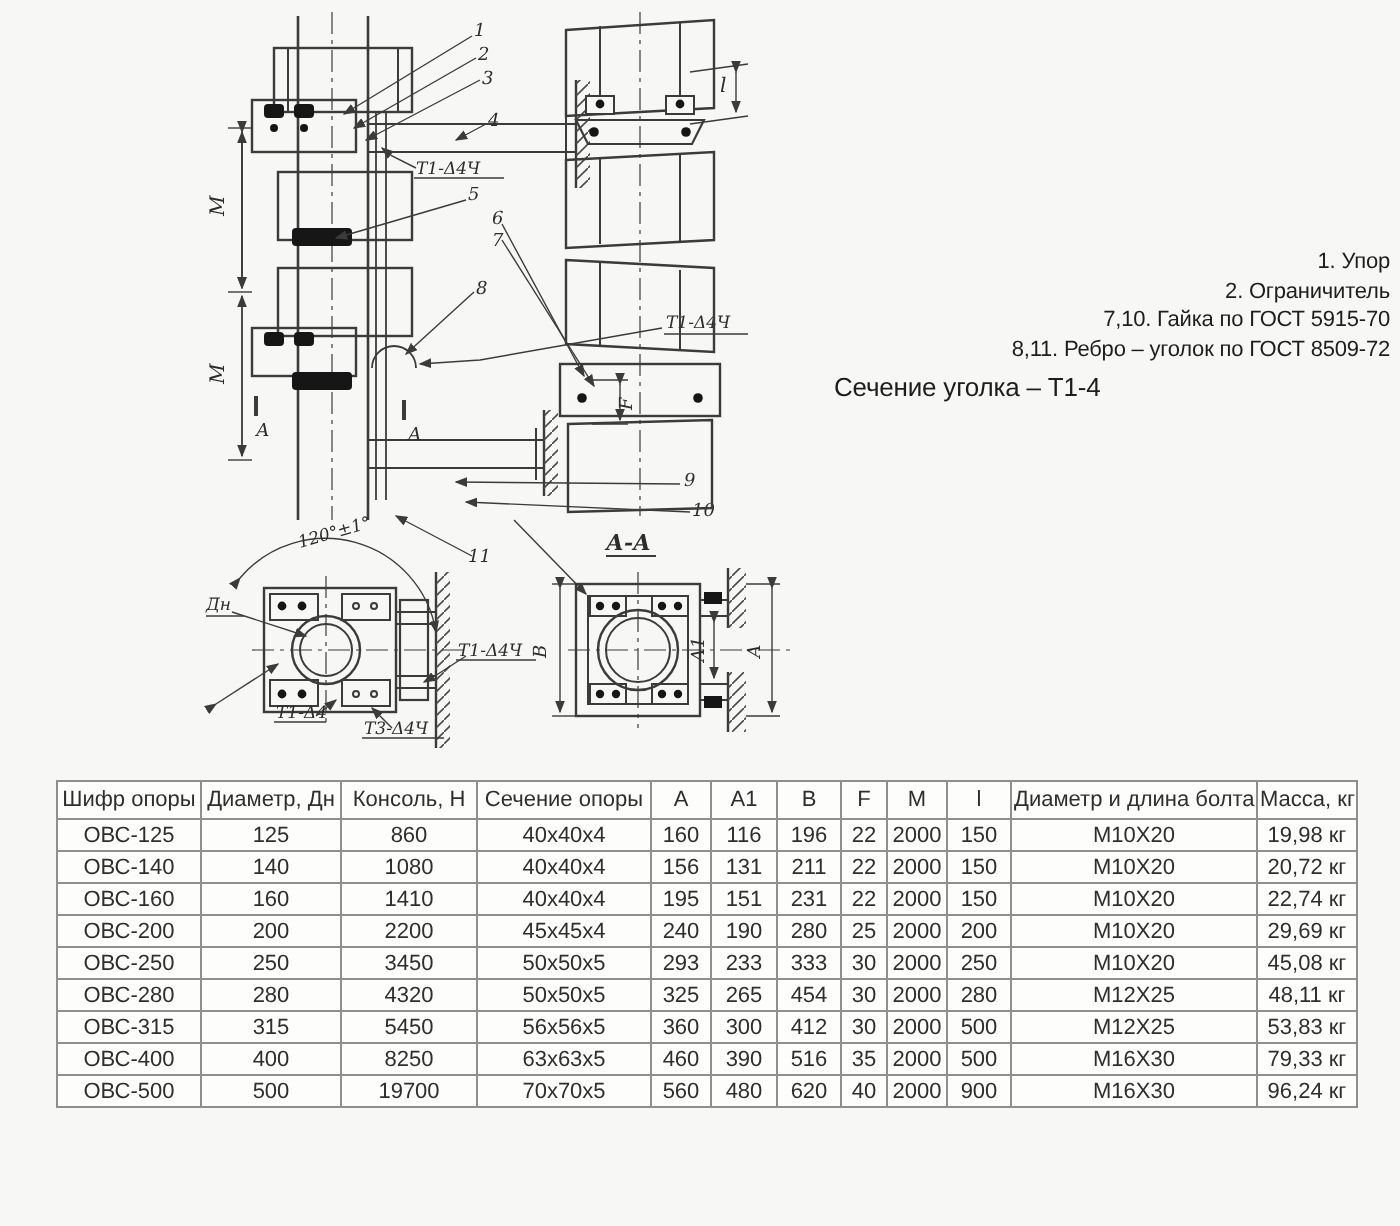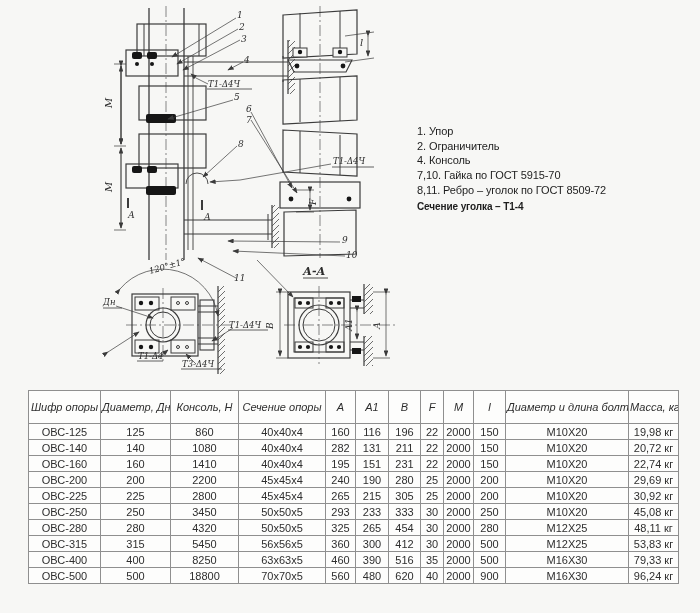--- a/index.html
+++ b/index.html
@@ -10,29 +10,29 @@
   
   .drawing { position:absolute; left:0; top:0; width:700px; height:388px; }
   svg text { fill:#2c2c2c; }
   .lab  { font-family:"DejaVu Serif", serif; font-style:italic; font-size:10px; }
   .lab9 { font-family:"DejaVu Serif", serif; font-style:italic; font-size:9px; }
   .weld { font-family:"DejaVu Serif", serif; font-style:italic; font-size:8.5px; }
   .sect { font-family:"DejaVu Serif", serif; font-style:italic; font-size:11px; font-weight:bold; }
 
   
   .legend { position:absolute; left:417px; top:124px; width:278px; color:#1d1d1d; }
-  .legend ul { list-style:none; }
+  .legend ul { list-style:none;text-align:right; }
   .legend li { font-size:11px; line-height:14.7px; white-space:nowrap; letter-spacing:-0.1px; }
-  .legend-footer { font-size:10px; font-weight:bold; margin-top:3px; white-space:nowrap; letter-spacing:-0.1px; }
+  .legend-footer { font-size:13px; font-weight:normal; margin-top:3px; white-space:nowrap; letter-spacing:-0.1px; }
 
   
   .spec-wrap { position:absolute; left:28px; top:390px; }
   table { border-collapse:collapse; table-layout:fixed; width:650px; font-size:11px; color:#2e2e2e; background:#fdfdfc; }
   th, td { border:1px solid #8f8f8f; text-align:center; padding:0 1px; white-space:nowrap; overflow:hidden; font-weight:normal; }
-  th { height:33px;font-style:italic; }
+  th { height:19px; }
   td { height:16px; }
 </style>
 </head>
 <body>
 
 <div class="page">
 
   <div class="drawing">
     <svg width="700" height="388" viewBox="0 0 700 388">
       <defs>
@@ -263,21 +263,20 @@
       <text class="lab9" x="273" y="329" transform="rotate(-90 273 329)">В</text>
       <text class="lab9" x="352" y="331" transform="rotate(-90 352 331)">А1</text>
       <text class="lab9" x="380" y="329" transform="rotate(-90 380 329)">А</text>
     </svg>
   </div>
 
   <div class="legend">
     <ul>
         <li>1. Упор</li>
         <li>2. Ограничитель</li>
-        <li>4. Консоль</li>
         <li>7,10. Гайка по ГОСТ 5915-70</li>
         <li>8,11. Ребро – уголок по ГОСТ 8509-72</li>
       </ul>
     <div class="legend-footer">Сечение уголка – Т1-4</div>
   </div>
 
   <div class="spec-wrap">
     <table>
       <colgroup>
         <col style="width:72px">
@@ -322,21 +321,21 @@
             <td>2000</td>
             <td>150</td>
             <td>М10Х20</td>
             <td>19,98 кг</td>
           </tr>
           <tr>
             <td>ОВС-140</td>
             <td>140</td>
             <td>1080</td>
             <td>40х40х4</td>
-            <td>282</td>
+            <td>156</td>
             <td>131</td>
             <td>211</td>
             <td>22</td>
             <td>2000</td>
             <td>150</td>
             <td>М10Х20</td>
             <td>20,72 кг</td>
           </tr>
           <tr>
             <td>ОВС-160</td>
@@ -360,34 +359,20 @@
             <td>240</td>
             <td>190</td>
             <td>280</td>
             <td>25</td>
             <td>2000</td>
             <td>200</td>
             <td>М10Х20</td>
             <td>29,69 кг</td>
           </tr>
           <tr>
-            <td>ОВС-225</td>
-            <td>225</td>
-            <td>2800</td>
-            <td>45х45х4</td>
-            <td>265</td>
-            <td>215</td>
-            <td>305</td>
-            <td>25</td>
-            <td>2000</td>
-            <td>200</td>
-            <td>М10Х20</td>
-            <td>30,92 кг</td>
-          </tr>
-          <tr>
             <td>ОВС-250</td>
             <td>250</td>
             <td>3450</td>
             <td>50х50х5</td>
             <td>293</td>
             <td>233</td>
             <td>333</td>
             <td>30</td>
             <td>2000</td>
             <td>250</td>
@@ -432,21 +417,21 @@
             <td>516</td>
             <td>35</td>
             <td>2000</td>
             <td>500</td>
             <td>М16Х30</td>
             <td>79,33 кг</td>
           </tr>
           <tr>
             <td>ОВС-500</td>
             <td>500</td>
-            <td>18800</td>
+            <td>19700</td>
             <td>70х70х5</td>
             <td>560</td>
             <td>480</td>
             <td>620</td>
             <td>40</td>
             <td>2000</td>
             <td>900</td>
             <td>М16Х30</td>
             <td>96,24 кг</td>
           </tr>

